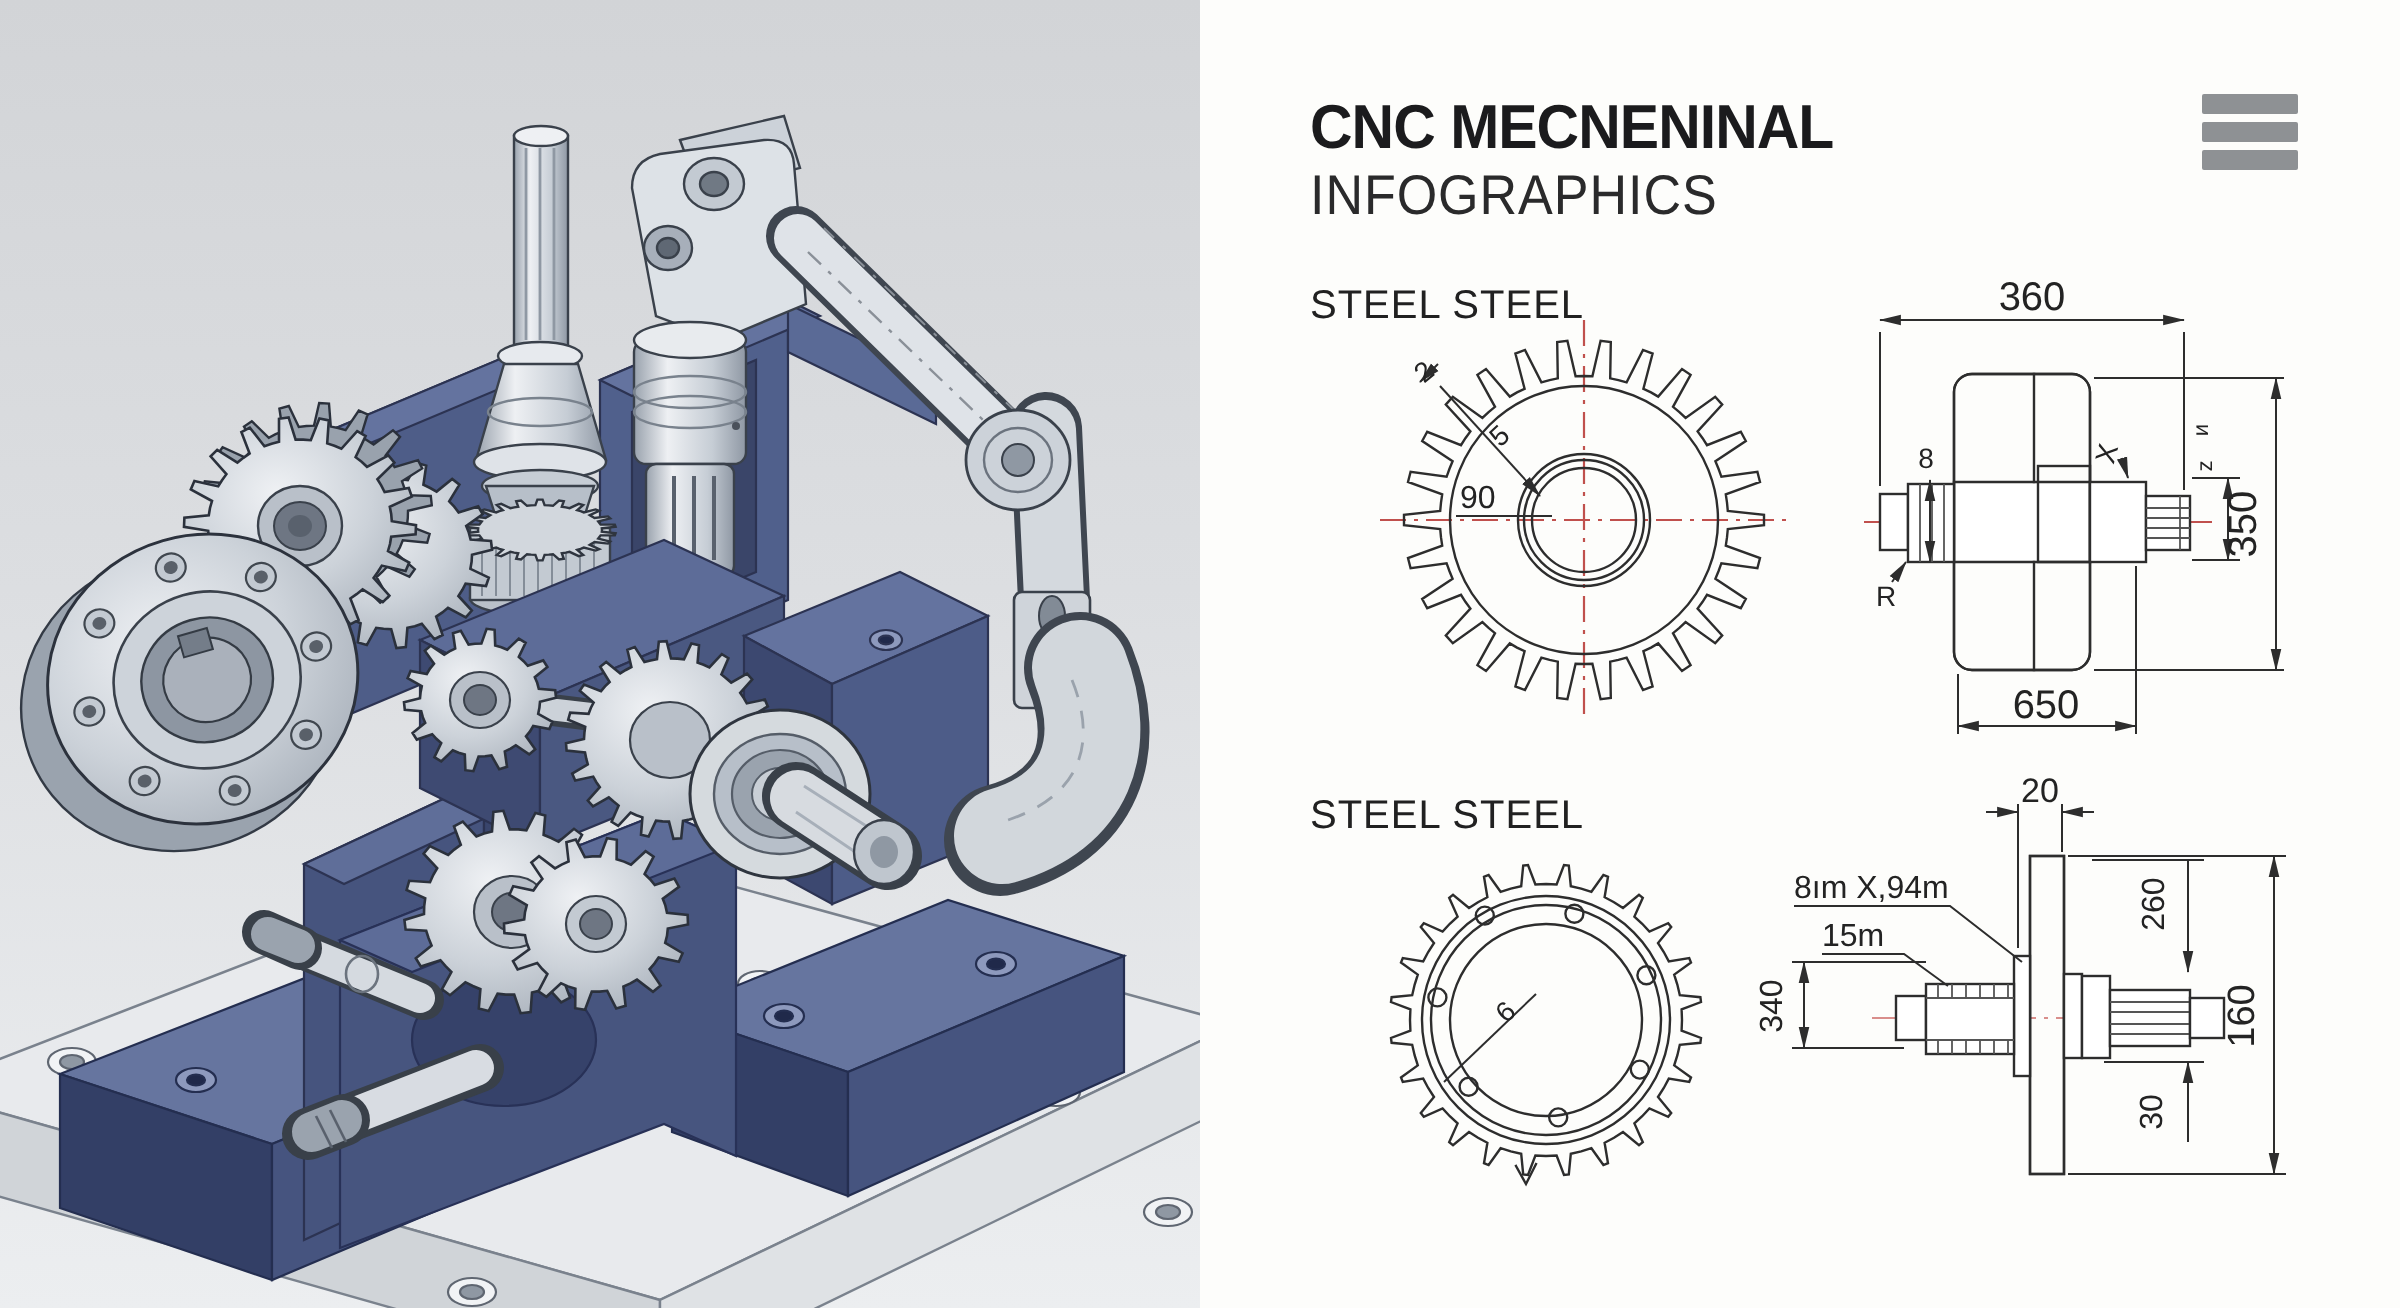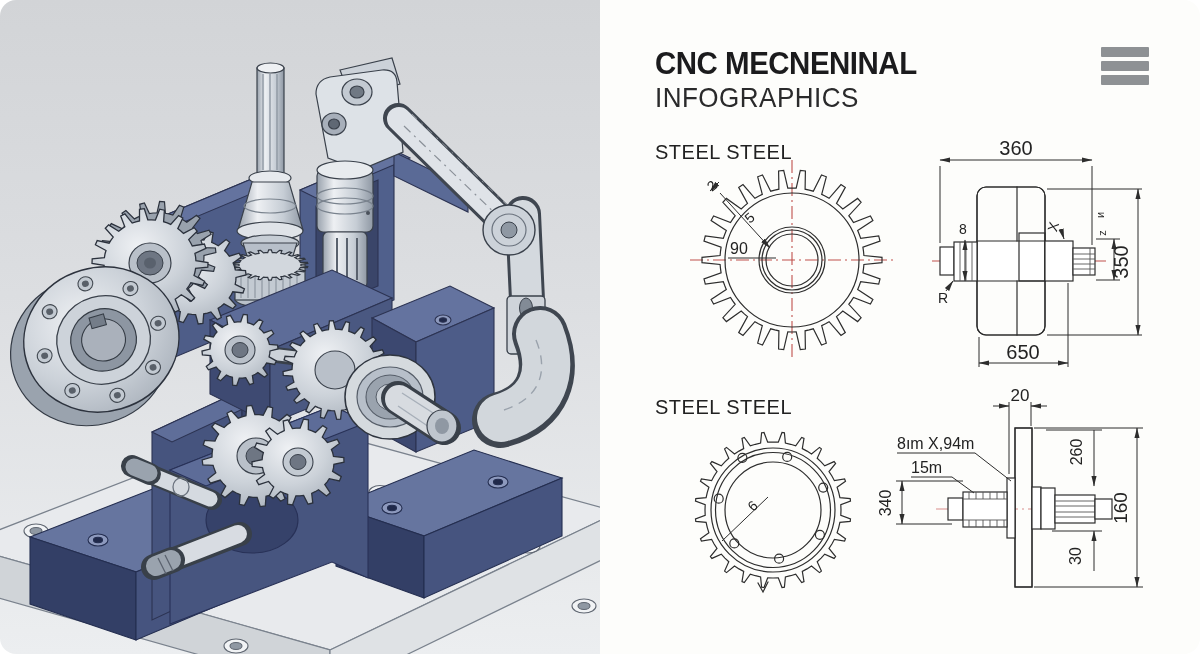--- a/index.html
+++ b/index.html
@@ -1,17 +1,17 @@
 <!DOCTYPE html>
 <html><head>
 <meta charset="utf-8">
 <style>
   html,body{margin:0;padding:0;background:#ffffff;}
   .stage{position:relative;width:1200px;height:654px;overflow:hidden;
-         font-family:"Liberation Sans",sans-serif;border-radius:16px;}
+         font-family:"Liberation Sans",sans-serif;}
   .left{position:absolute;left:0;top:0;width:600px;height:654px;
         background:linear-gradient(180deg,#d2d4d7 0%,#dcdee1 45%,#eceef0 100%);}
   .left svg{position:absolute;left:0;top:0;}
   .right{position:absolute;left:600px;top:0;width:600px;height:654px;background:#fdfdfb;}
   .right svg.draw{position:absolute;left:0;top:0;}
   h1.title{position:absolute;left:55px;top:46px;margin:0;font-size:31px;font-weight:700;
            color:#1b1b1d;letter-spacing:-.5px;transform:scaleX(.95);transform-origin:left top;white-space:nowrap;}
   h2.subtitle{position:absolute;left:55px;top:82px;margin:0;font-size:28px;font-weight:400;
            color:#2a2a2b;letter-spacing:.5px;transform:scaleX(.93);transform-origin:left top;white-space:nowrap;}
   .menu{position:absolute;left:501px;top:47px;width:48px;cursor:pointer;}

